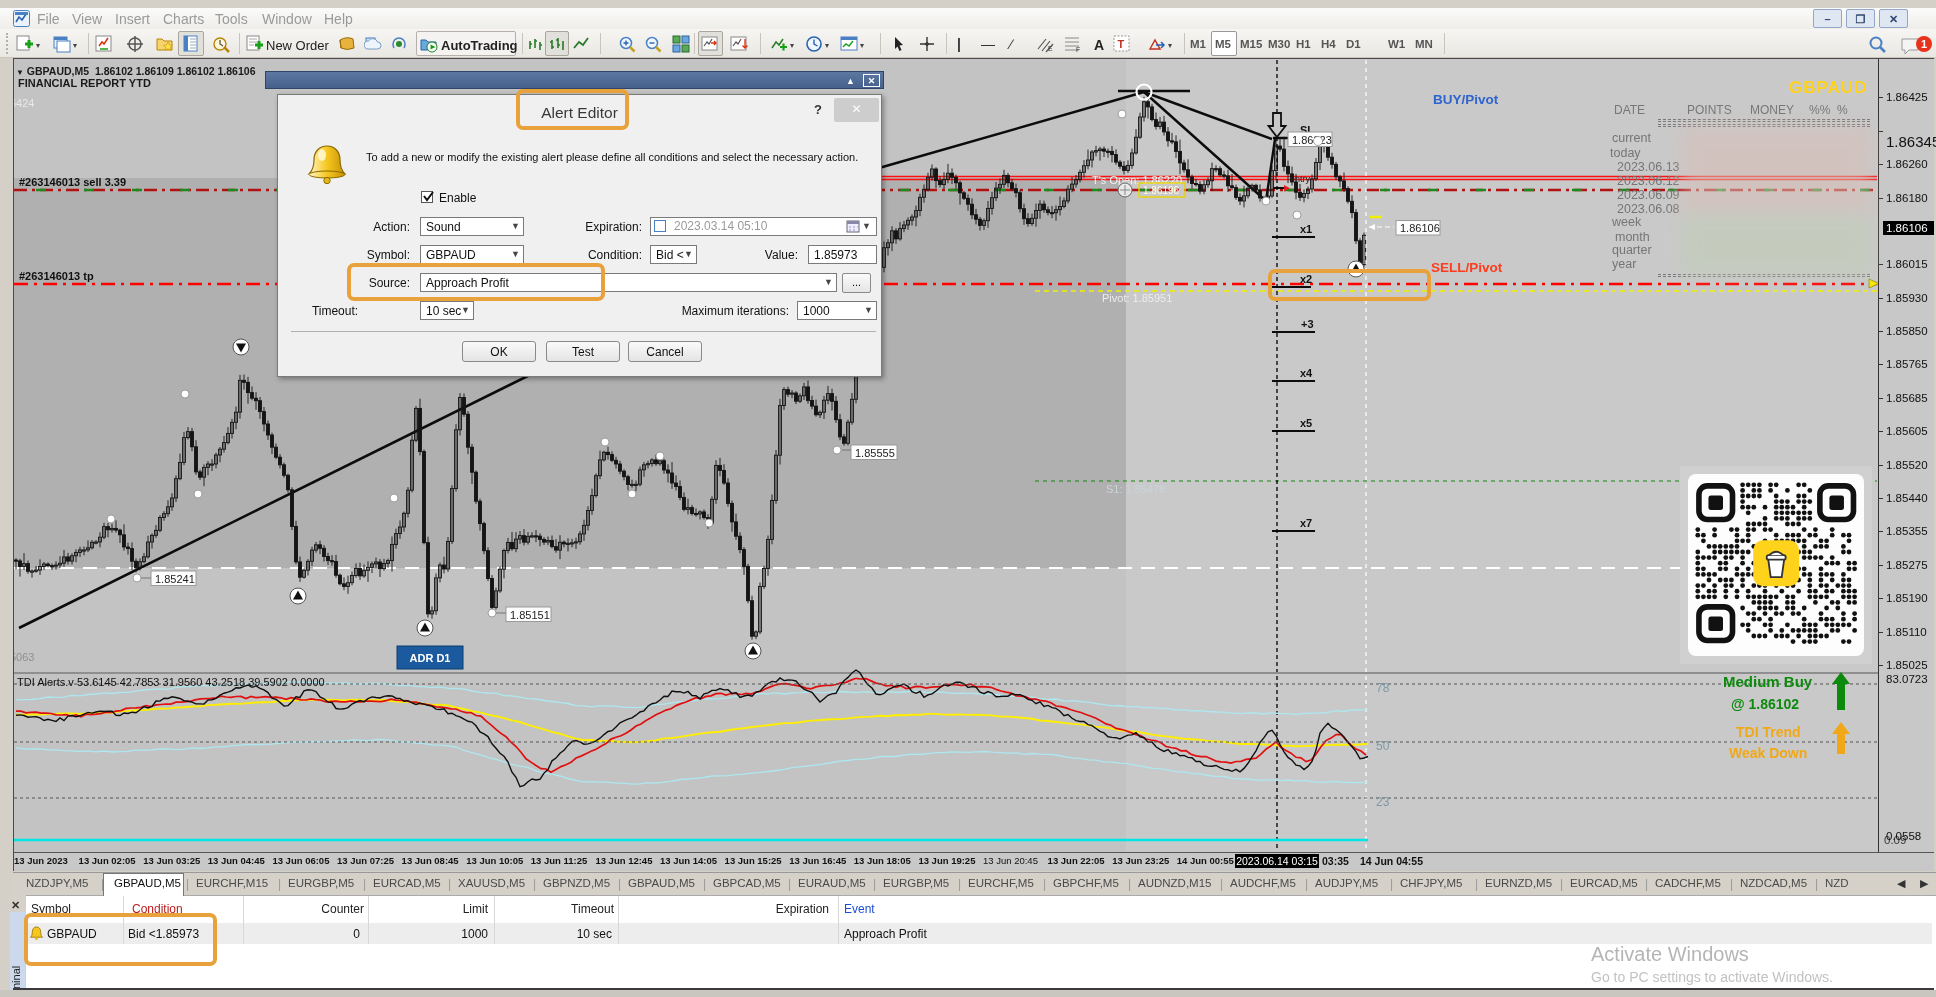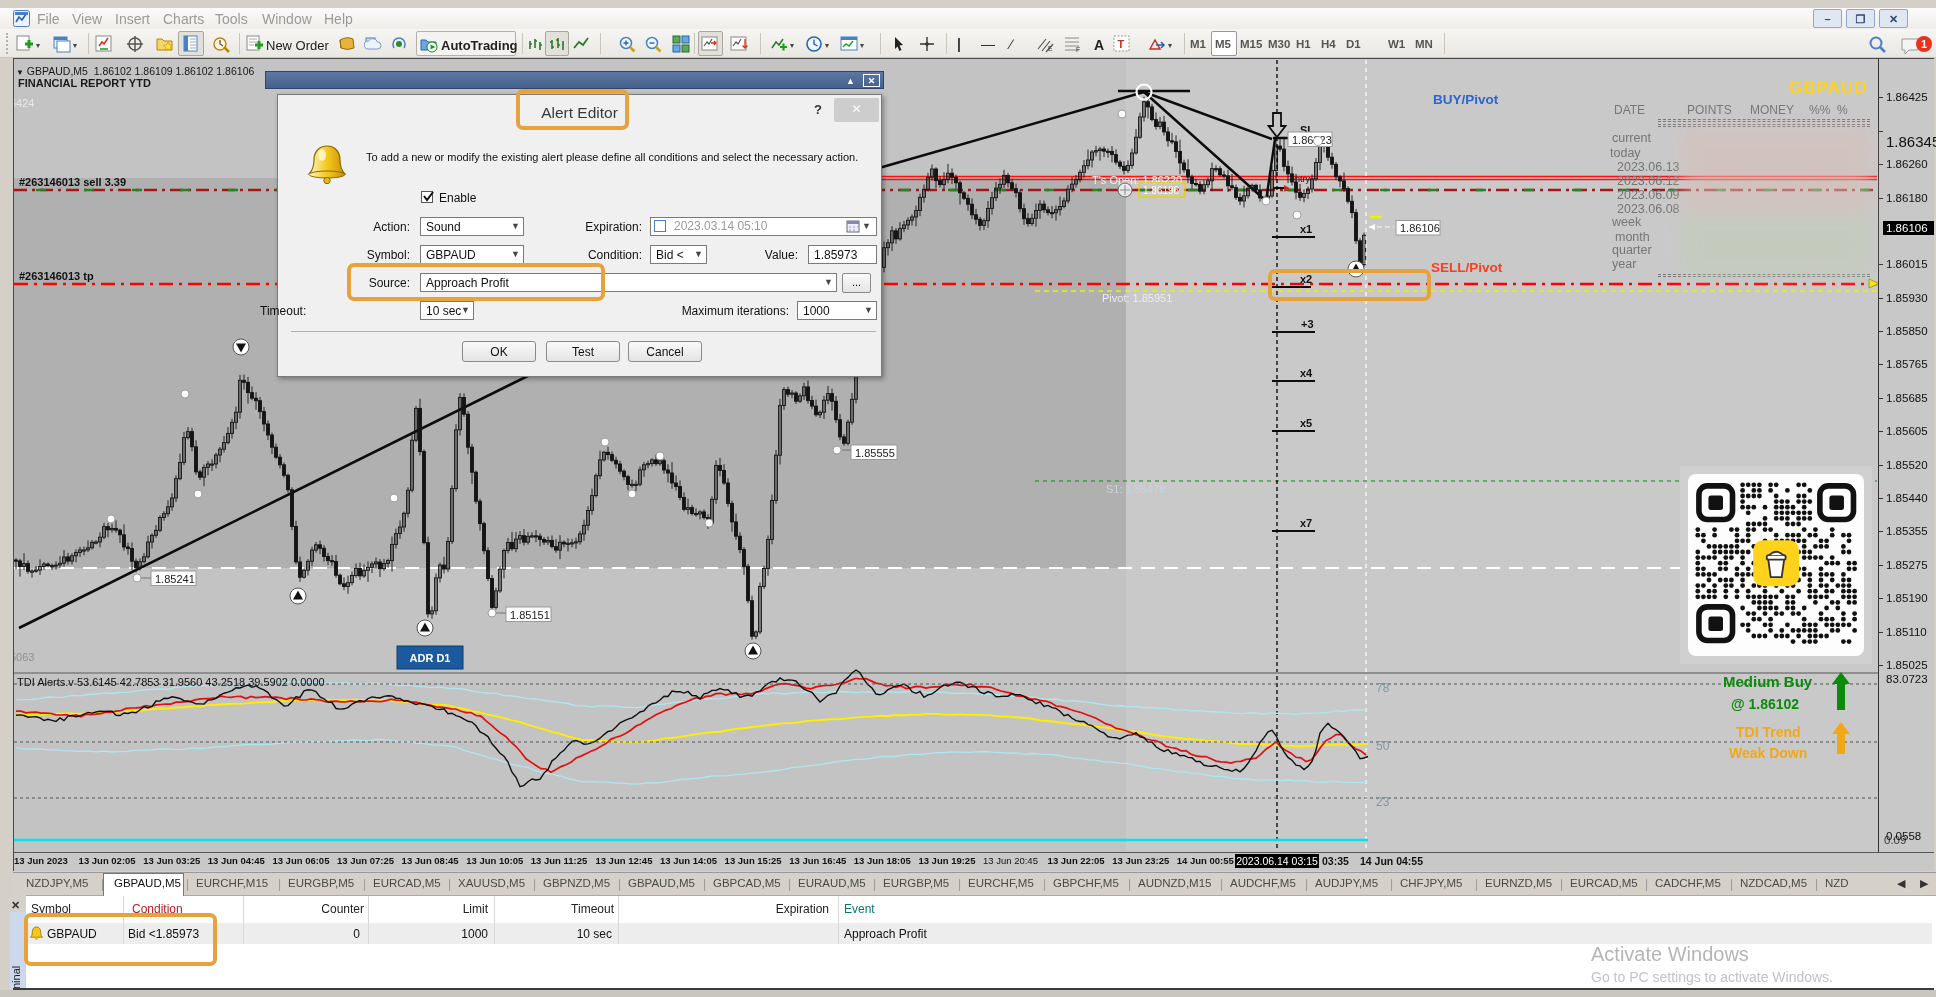--- a/index.html
+++ b/index.html
@@ -1407,21 +1407,21 @@
 <div class="abs" style="left:1682px;top:215px;width:189px;height:60px;background:#c2cdb8;filter:blur(9px);opacity:.65"></div>
 <div class="abs" style="left:1723px;top:673px;font-size:15px;font-weight:bold;color:#0c8a0c">Medium Buy</div>
 <div class="abs" style="left:1731px;top:696px;font-size:14px;font-weight:bold;color:#0c8a0c">@ 1.86102</div>
 <div class="abs" style="left:1736px;top:724px;font-size:14px;font-weight:bold;color:#f0a818">TDI Trend</div>
 <div class="abs" style="left:1729px;top:745px;font-size:14px;font-weight:bold;color:#f0a818">Weak Down</div>
 <svg class="abs" style="left:1828px;top:670px" width="26" height="95">
     <path d="M13 2 L22 14 H17 V40 H9 V14 H4 Z" fill="#0c8a0c"></path>
     <path d="M13 52 L22 64 H17 V84 H9 V64 H4 Z" fill="#f0a818"></path>
   </svg>
 
-<div class="abs" style="left:16px;top:65px;font-size:10.5px;font-weight:normal;color:#1a1a1a"><span style="font-size:8px">▼</span> GBPAUD,M5&nbsp; 1.86102 1.86109 1.86102 1.86106</div>
+<div class="abs" style="left:16px;top:65px;font-size:10.5px;font-weight:bold;color:#1a1a1a"><span style="font-size:8px">▼</span> GBPAUD,M5&nbsp; 1.86102 1.86109 1.86102 1.86106</div>
 <div class="abs" style="left:18px;top:77px;font-size:11px;font-weight:bold;color:#1a1a1a">FINANCIAL REPORT YTD</div>
 
 <div class="abs" style="left:265px;top:71px;width:619px;height:17.5px;background:linear-gradient(#5d77a3,#46618c);border:1px solid #2e4468">
   <div style="position:absolute;right:24px;top:2.5px;width:17px;height:12px;color:#fff;font-size:9px;text-align:center;line-height:12px">▲</div>
   <div style="position:absolute;right:3px;top:2px;width:17px;height:13px;border:1px solid #fff;color:#fff;font-size:9px;text-align:center;line-height:12px;font-weight:bold">✕</div>
 </div>
 <div class="abs" style="left:277px;top:94px;width:605px;height:283px;background:#f0f0f0;border:1px solid #7a7a7a;box-shadow:2px 2px 5px rgba(0,0,0,0.35)">
   <div style="position:absolute;left:0;right:0;top:9px;text-align:center;font-size:15.5px;color:#383838">Alert Editor</div>
   <div style="position:absolute;left:536px;top:7px;font-size:13px;font-weight:bold;color:#333">?</div>
   <div style="position:absolute;left:556px;top:3px;width:45px;height:24px;background:#cdcdcd;border-radius:2px;color:#fff;font-size:12px;text-align:center;line-height:23px">✕</div>
@@ -1459,35 +1459,35 @@
     <rect x="1" y="2" width="12" height="3" fill="#88a"></rect>
     <path d="M3 8 h2 M7 8 h2 M11 8 h1 M3 11 h2 M7 11 h2" stroke="#99b" stroke-width="1"></path>
   </svg>
 <div class="abs" style="left:862px;top:221px;font-size:9px;color:#444">▼</div>
 <div class="abs" style="left:260px;top:248px;width:150px;text-align:right;font-size:12px;color:#111">Symbol:</div>
 <div class="abs" style="left:420px;top:245px;width:104px;height:19px;background:#fff;border:1px solid #7a7a7a">
     <span style="position:absolute;left:5px;top:2px;font-size:12px;color:#111">GBPAUD</span>
     <span style="position:absolute;right:3px;top:3px;font-size:9px;color:#444">▼</span>
   </div>
 <div class="abs" style="left:492px;top:248px;width:150px;text-align:right;font-size:12px;color:#111">Condition:</div>
-<div class="abs" style="left:650px;top:245px;width:57px;height:19px;background:#fff;border:1px solid #7a7a7a">
+<div class="abs" style="left:650px;top:245px;width:47px;height:19px;background:#fff;border:1px solid #7a7a7a">
     <span style="position:absolute;left:5px;top:2px;font-size:12px;color:#111">Bid &lt;</span>
     <span style="position:absolute;right:3px;top:3px;font-size:9px;color:#444">▼</span>
   </div>
 <div class="abs" style="left:648px;top:248px;width:150px;text-align:right;font-size:12px;color:#111">Value:</div>
 <div class="abs" style="left:808px;top:245px;width:69px;height:19px;background:#fff;border:1px solid #7a7a7a">
     <span style="position:absolute;left:5px;top:2px;font-size:12px;color:#111">1.85973</span>
   </div>
 <div class="abs" style="left:260px;top:276px;width:150px;text-align:right;font-size:12px;color:#111">Source:</div>
 <div class="abs" style="left:420px;top:273px;width:417px;height:19px;background:#fff;border:1px solid #7a7a7a">
     <span style="position:absolute;left:5px;top:2px;font-size:12px;color:#111">Approach Profit</span>
     <span style="position:absolute;right:3px;top:3px;font-size:9px;color:#444">▼</span>
   </div>
 <div class="abs" style="left:842px;top:273px;width:29px;height:20px;background:linear-gradient(#fafafa,#e4e4e4);border:1px solid #8a8a8a;border-radius:2px;text-align:center;font-size:11px;line-height:17px;color:#111">...</div>
-<div class="abs" style="left:260px;top:304px;width:150px;text-align:left;font-size:12px;color:#111">Timeout:</div>
+<div class="abs" style="left:260px;top:304px;width:150px;text-align:center;font-size:12px;color:#111">Timeout:</div>
 <div class="abs" style="left:420px;top:301px;width:54px;height:19px;background:#fff;border:1px solid #7a7a7a">
     <span style="position:absolute;left:5px;top:2px;font-size:12px;color:#111">10 sec</span>
     <span style="position:absolute;right:3px;top:3px;font-size:9px;color:#444">▼</span>
   </div>
 <div class="abs" style="left:639px;top:304px;width:150px;text-align:right;font-size:12px;color:#111">Maximum iterations:</div>
 <div class="abs" style="left:797px;top:301px;width:80px;height:19px;background:#fff;border:1px solid #7a7a7a">
     <span style="position:absolute;left:5px;top:2px;font-size:12px;color:#111">1000</span>
     <span style="position:absolute;right:3px;top:3px;font-size:9px;color:#444">▼</span>
   </div>
 <div class="abs" style="left:291px;top:331px;width:585px;height:1px;background:#b0b0b0"></div>
@@ -1547,21 +1547,21 @@
 <div class="abs" style="left:9px;top:895px;width:17px;height:97px;background:#d5d1c9"></div>
 <div class="abs" style="left:11px;top:899px;font-size:11px;color:#333;font-weight:bold">✕</div>
 <div class="abs" style="left:10px;top:912px;width:15px;height:80px;background:#ccd9ec"></div>
 <div class="abs" style="left:10px;top:960px;width:15px;height:34px;font-size:11px;color:#222;writing-mode:vertical-rl;transform:rotate(180deg);text-align:center">ninal</div>
 <div class="abs" style="left:31px;top:902px;font-size:12px;color:#222">Symbol</div>
 <div class="abs" style="left:132px;top:902px;font-size:12px;color:#b91c1c">Condition</div>
 <div class="abs" style="left:290px;top:902px;width:74px;text-align:right;font-size:12px;color:#222">Counter</div>
 <div class="abs" style="left:414px;top:902px;width:74px;text-align:right;font-size:12px;color:#222">Limit</div>
 <div class="abs" style="left:540px;top:902px;width:74px;text-align:right;font-size:12px;color:#222">Timeout</div>
 <div class="abs" style="left:755px;top:902px;width:74px;text-align:right;font-size:12px;color:#222">Expiration</div>
-<div class="abs" style="left:844px;top:902px;font-size:12px;color:#0f766e">Event</div>
+<div class="abs" style="left:844px;top:902px;font-size:12px;color:#1d4ed8">Event</div>
 <div class="abs" style="left:27px;top:923px;width:1905px;height:21px;background:#ededed"></div>
 <svg class="abs" style="left:29px;top:926px" width="15" height="15" viewBox="0 0 16 16">
     <path d="M8 1 C5 1 3.5 3.5 3.5 6.5 C3.5 10 2.5 11 1.5 12 L14.5 12 C13.5 11 12.5 10 12.5 6.5 C12.5 3.5 11 1 8 1 Z" fill="#f5c71e" stroke="#8a6a00" stroke-width="0.8"></path>
     <circle cx="8" cy="13.5" r="1.5" fill="#e8b816"></circle>
   </svg>
 <div class="abs" style="left:47px;top:927px;font-size:12px;color:#111">GBPAUD</div>
 <div class="abs" style="left:128px;top:927px;font-size:12px;color:#111">Bid &lt;1.85973</div>
 <div class="abs" style="left:290px;top:927px;width:70px;text-align:right;font-size:12px;color:#111">0</div>
 <div class="abs" style="left:414px;top:927px;width:74px;text-align:right;font-size:12px;color:#111">1000</div>
 <div class="abs" style="left:540px;top:927px;width:72px;text-align:right;font-size:12px;color:#111">10 sec</div>

